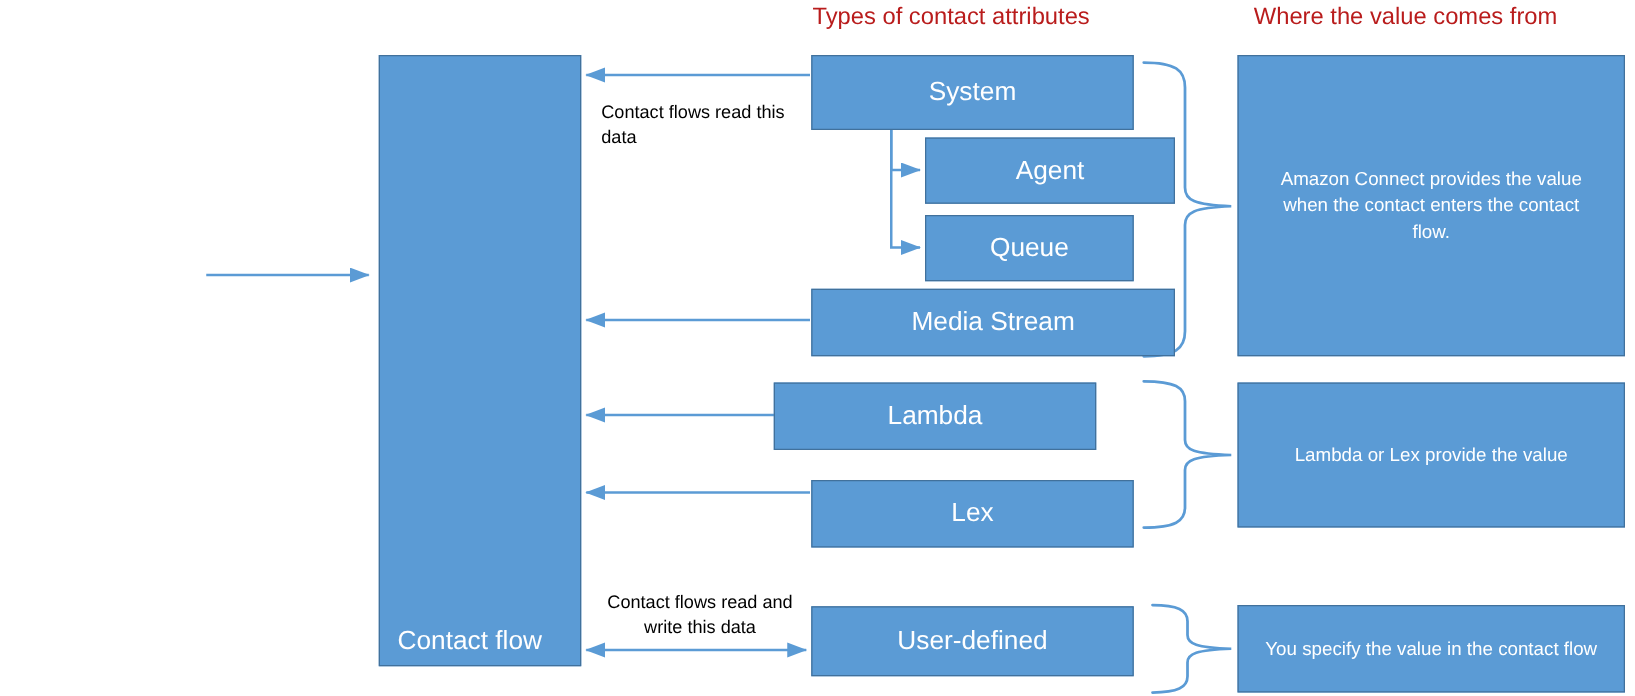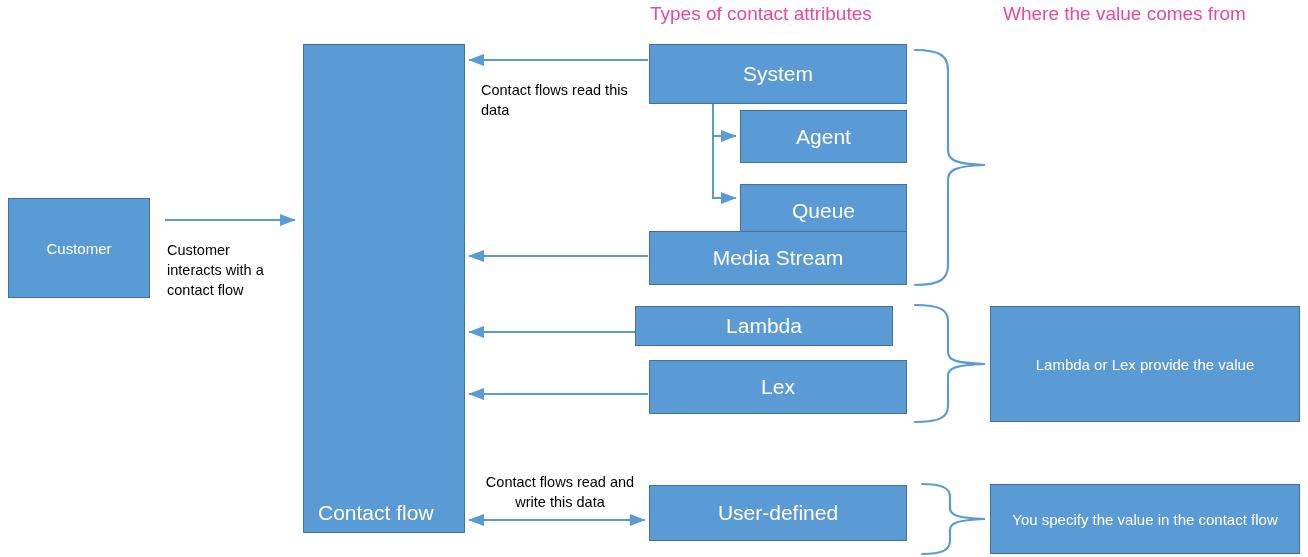--- a/index.html
+++ b/index.html
@@ -24,21 +24,21 @@
     left: 0;
     top: 0;
     width: 1308px;
     height: 557px;
     pointer-events: none;
   }
   .col-title {
     position: absolute;
     font-size: 19px;
     line-height: 24px;
-    color: #ec4899;
+    color: #b91c1c;
     white-space: nowrap;
   }
   .node {
     position: absolute;
     box-sizing: border-box;
     background: #5B9BD5;
     border: 1px solid #41719C;
     color: #ffffff;
     display: flex;
     align-items: center;
@@ -125,44 +125,43 @@
 
     <g>
       <path d="M922,484 C942,484 950,488 950,497 L950,508 C950,515 957,518 985,519
                C957,520 950,523 950,530 L950,541 C950,550 942,554 922,554" fill="none" stroke="#5B9BD5" stroke-width="2.2" stroke-linecap="round"></path>
     </g>
   </svg>
 
   <div class="col-title" style="left:650px; top:2px;">Types of contact attributes</div>
   <div class="col-title" style="left:1003px; top:2px;">Where the value comes from</div>
 
-  <div class="node small-text" style="left:8px; top:198px; width:142px; height:100px;">Customer</div>
 
-  <div class="caption" style="left:167px; top:240px; width:118px;">Customer interacts with a contact flow</div>
 
   <div class="node tall-left" style="left:303px; top:44px; width:162px; height:489px;">Contact flow</div>
 
   <div class="caption" style="left:481px; top:80px; width:150px;">Contact flows read this data</div>
 
   <div class="caption centered" style="left:484px; top:472px; width:152px;">Contact flows read and write this data</div>
 
   <div class="node" style="left:649px; top:44px; width:258px; height:60px; flex-direction:column; line-height:28px;gap:26px;">
     <span>System</span>
   </div>
 
-  <div class="node" style="left:740px; top:110px; width:167px; height:53px;">Agent</div>
+  <div class="node" style="left:740px; top:110px; width:200px; height:53px;">Agent</div>
 
-  <div class="node" style="left:740px; top:172px; width:167px; height:53px;margin-top:12px;">Queue</div>
+  <div class="node" style="left:740px; top:172px; width:167px; height:53px;">Queue</div>
 
-  <div class="node" style="left:649px; top:231px; width:258px; height:54px;">Media Stream</div>
+  <div class="node" style="left:649px; top:231px; width:291px; height:54px;">Media Stream</div>
 
-  <div class="node" style="left:635px; top:306px; width:258px; height:40px;">Lambda</div>
+  <div class="node" style="left:619px; top:306px; width:258px; height:54px;">Lambda</div>
 
-  <div class="node" style="left:649px; top:360px; width:258px; height:54px;">Lex</div>
+  <div class="node" style="left:649px; top:384px; width:258px; height:54px;">Lex</div>
 
   <div class="node" style="left:649px; top:485px; width:258px; height:56px;">User-defined</div>
 
+  <div class="node small-text" style="left:990px; top:44px; width:310px; height:241px; padding:0 22px;">Amazon Connect provides the value when the contact enters the contact flow.</div>
 
   <div class="node small-text" style="left:990px; top:306px; width:310px; height:116px; padding:0 36px;">Lambda or Lex provide the value</div>
 
   <div class="node small-text" style="left:990px; top:484px; width:310px; height:70px; padding:0 8px;">You specify the value in the contact flow</div>
 
 </div>
 
 </body></html>

